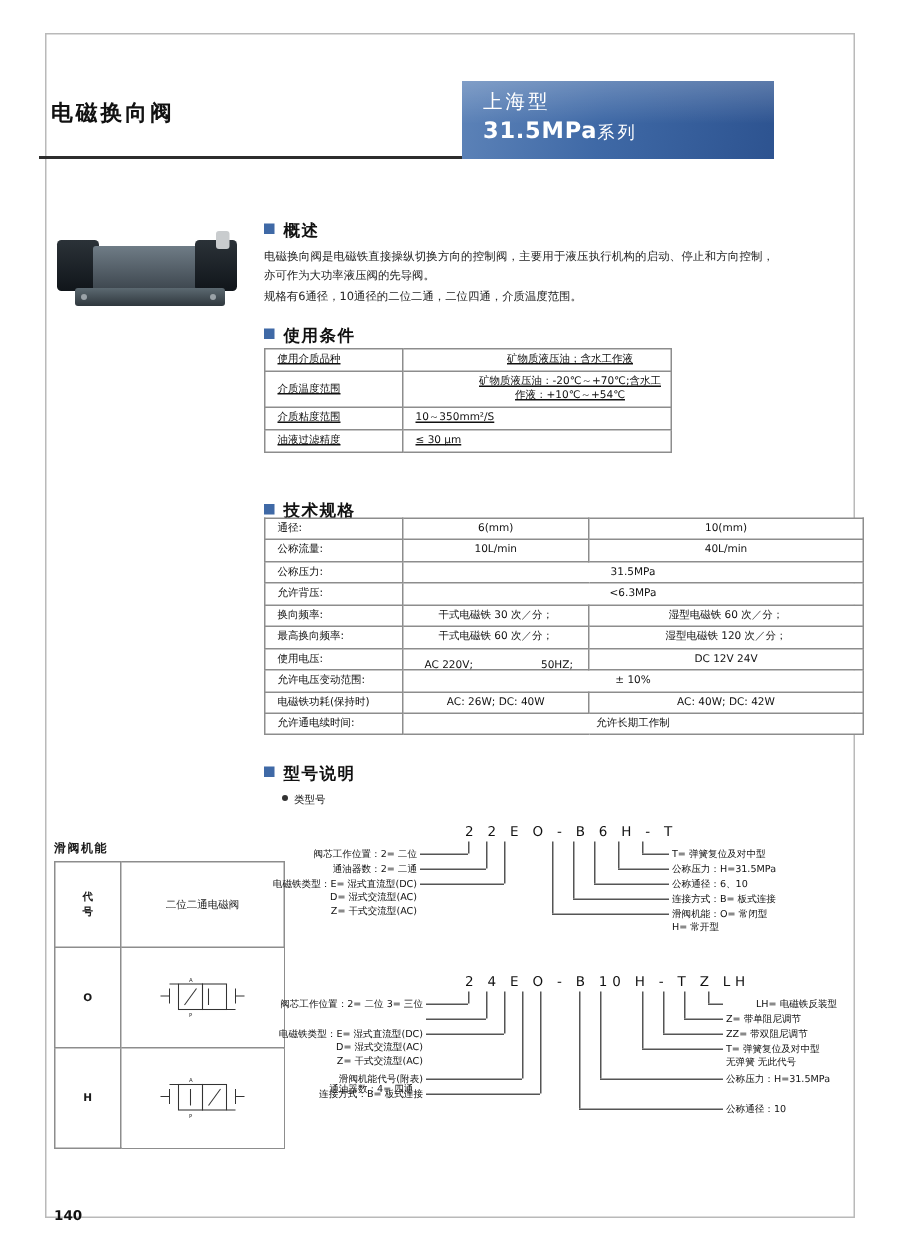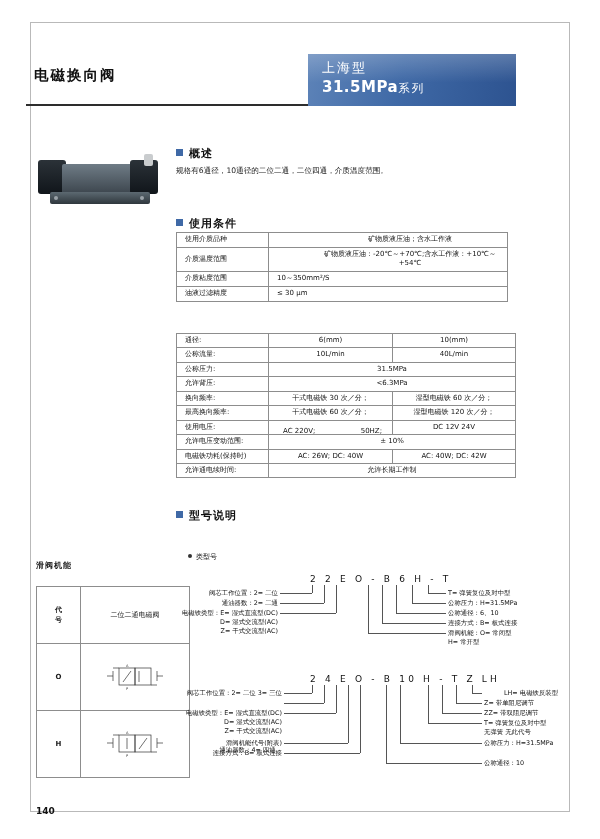--- a/index.html
+++ b/index.html
@@ -102,42 +102,42 @@
     border:0.6px solid #8d8d8d;
     padding:2px 4px;
     line-height:1.35;
     vertical-align:middle;
     background:#fff;
   }
   .c { text-align:center; }
   .l { text-align:left; }
 
   
-  #tbl-use { left:176px; top:232px; width:332px; }
+  #tbl-use { left:176px; top:232px; width:272px;text-decoration:underline; }
   #tbl-use td { height:15px;padding-left:48px; }
   #tbl-use td.k { width:92px; padding-left:8px; }
 
   
-  #tbl-spec { left:176px; top:333px; width:340px; }
+  #tbl-spec { left:176px; top:345px; width:400px; }
   #tbl-spec td { height:14px; }
   #tbl-spec td.k { width:92px; padding-left:8px; }
 
   
   .spoolbox {
     position:absolute; left:36px; top:560px; width:118px;
   }
-  .spool-title { font-size:8px; font-weight:bold; margin-bottom:15px; letter-spacing:1px;}
+  .spool-title { font-size:8px; font-weight:bold; margin-bottom:3px; letter-spacing:1px;}
   table.spool { border-collapse:collapse; width:118px; font-size:7px; }
   table.spool td { border:0.6px solid #8d8d8d; text-align:center; padding:18px; background:#fff;}
   table.spool td.code { width:28px; font-weight:bold; }
   .symcell { height:34px; position:relative; }
   .sym-svg { display:block; margin:0 auto; }
 
   
-  .model-wrap { position:absolute; left:176px; top:552px; width:340px; height:250px; font-size:6.6px; }
+  .model-wrap { position:absolute; left:176px; top:528px; width:340px; height:250px; font-size:6.6px; }
   .model-note { position:absolute; left:12px; top:0px; font-size:7px; }
   .model-note .dot { display:inline-block; width:4px;height:4px;background:#333;border-radius:50%;vertical-align:1px;margin-right:4px;}
   .code-line {
     position:absolute; font-size:9px; letter-spacing:3.2px; font-weight:500; color:#111;
     white-space:nowrap;
   }
   #code1 { left:134px; top:22px; }
   #code2 { left:134px; top:122px; }
   .lbl-left { position:absolute; text-align:right; font-size:6.4px; color:#111; white-space:nowrap; }
   .lbl-right{ position:absolute; text-align:left;  font-size:6.4px; color:#111; white-space:nowrap; }
@@ -172,20 +172,21 @@
   <div class="coilL"></div>
   <div class="body"></div>
   <div class="coilR"></div>
   <div class="base"></div>
   <div class="knob"></div>
   <div class="bolt" style="left:18px; top:44px;"></div>
   <div class="bolt" style="left:104px; top:44px;"></div>
 </div>
 
 <div class="intro">
+  <p>电磁换向阀是电磁铁直接操纵切换方向的控制阀，主要用于液压执行机构的启动、停止和方向控制，亦可作为大功率液压阀的先导阀。</p>
   <p>规格有6通径，10通径的二位二通，二位四通，介质温度范围。</p>
 </div>
 
 <div class="sec" style="left:176px; top:216px;">
   <span class="sq"></span><span>使用条件</span>
 </div>
 
 <table class="tbl" id="tbl-use">
   <tbody>
       <tr>

